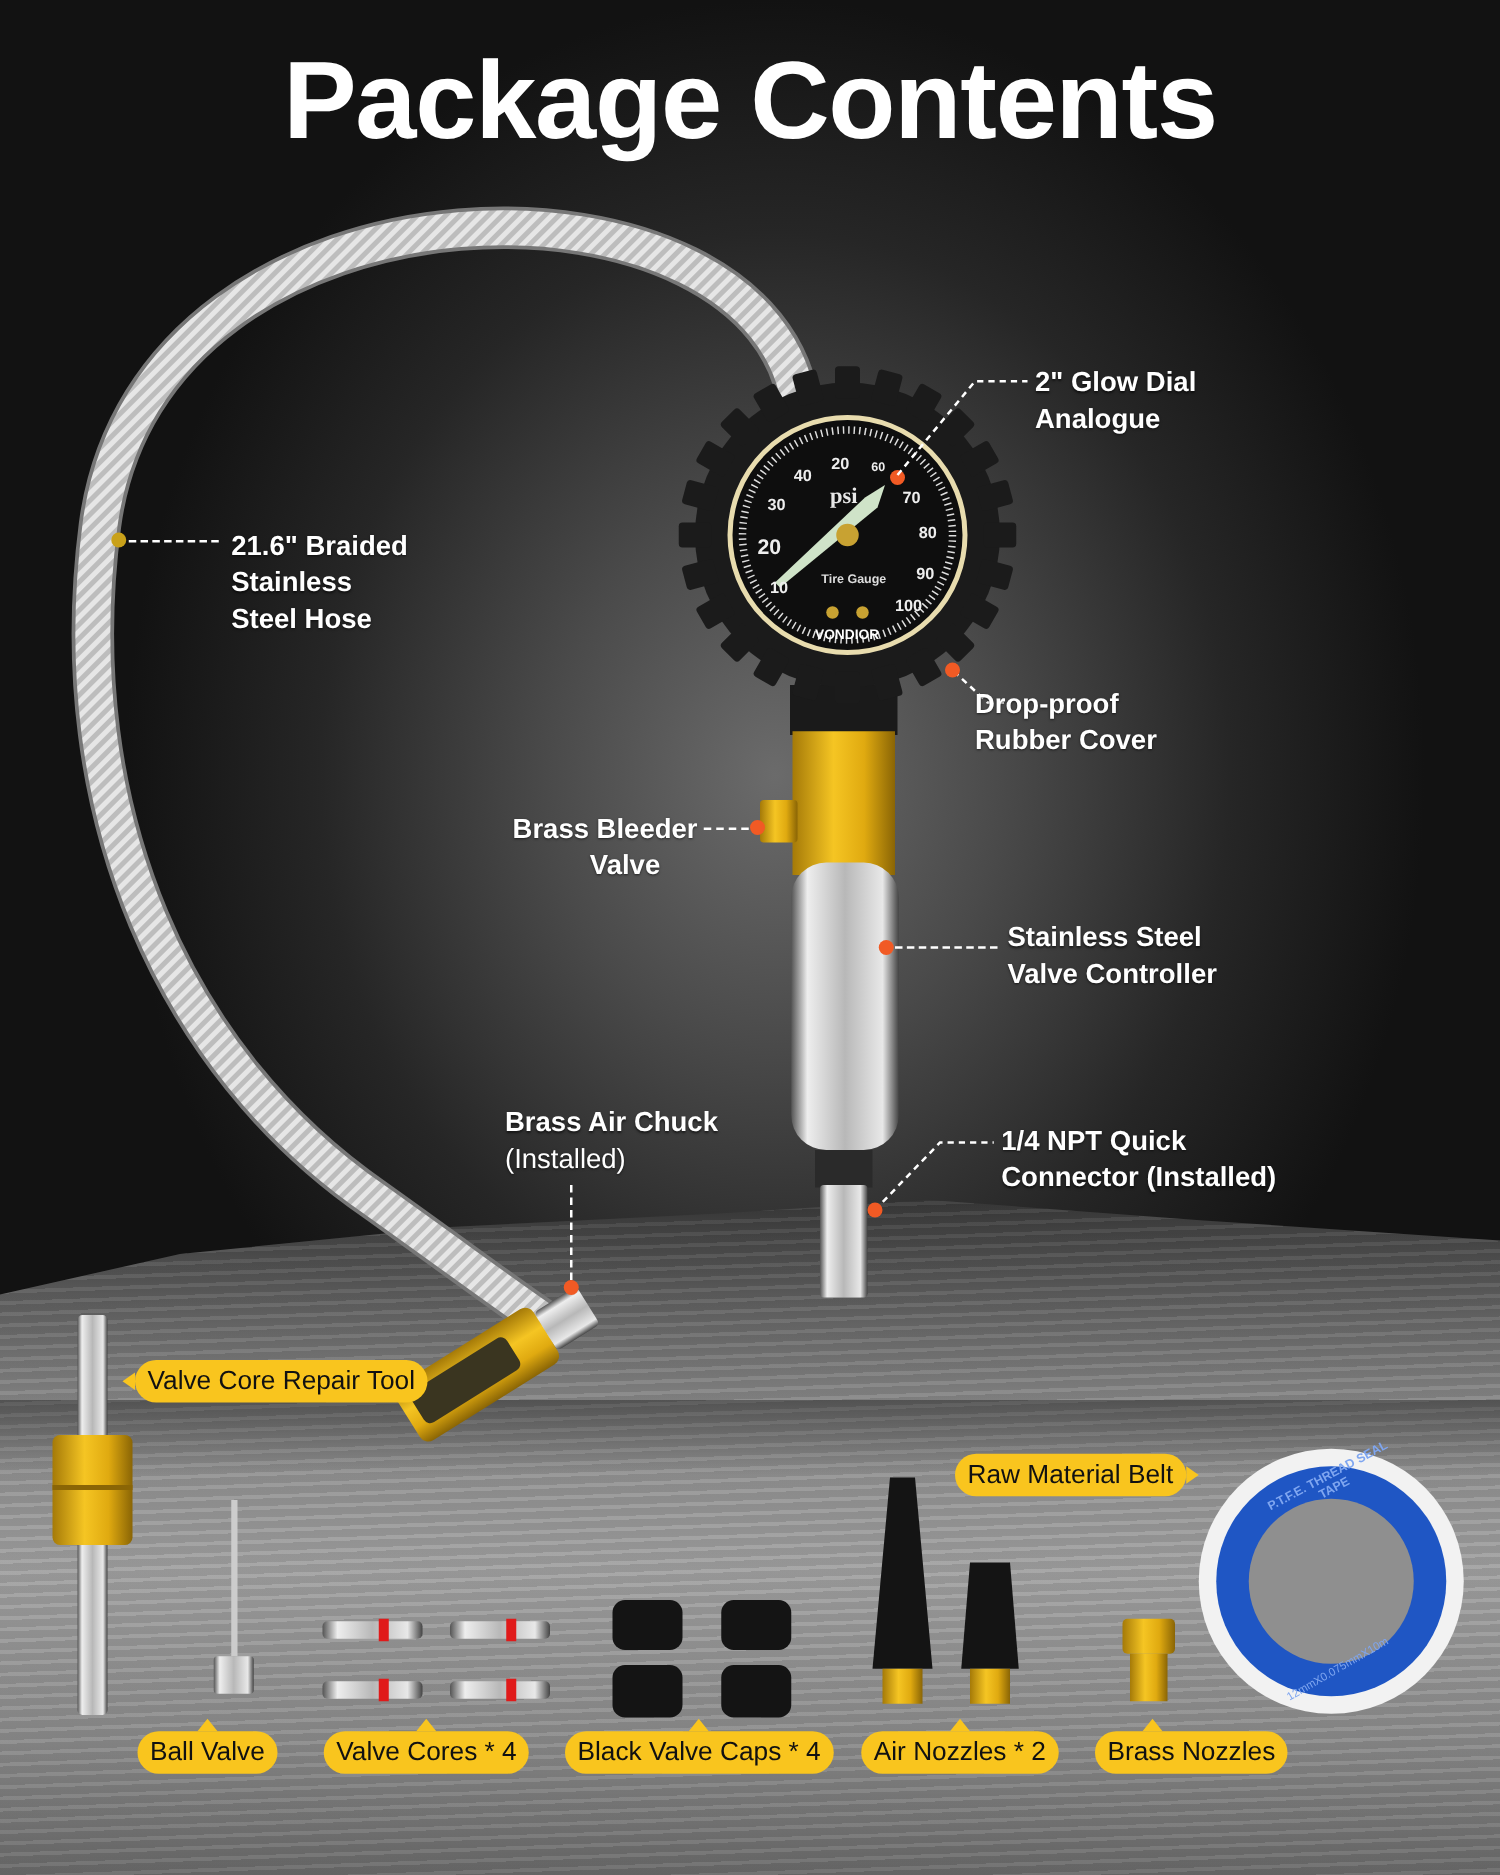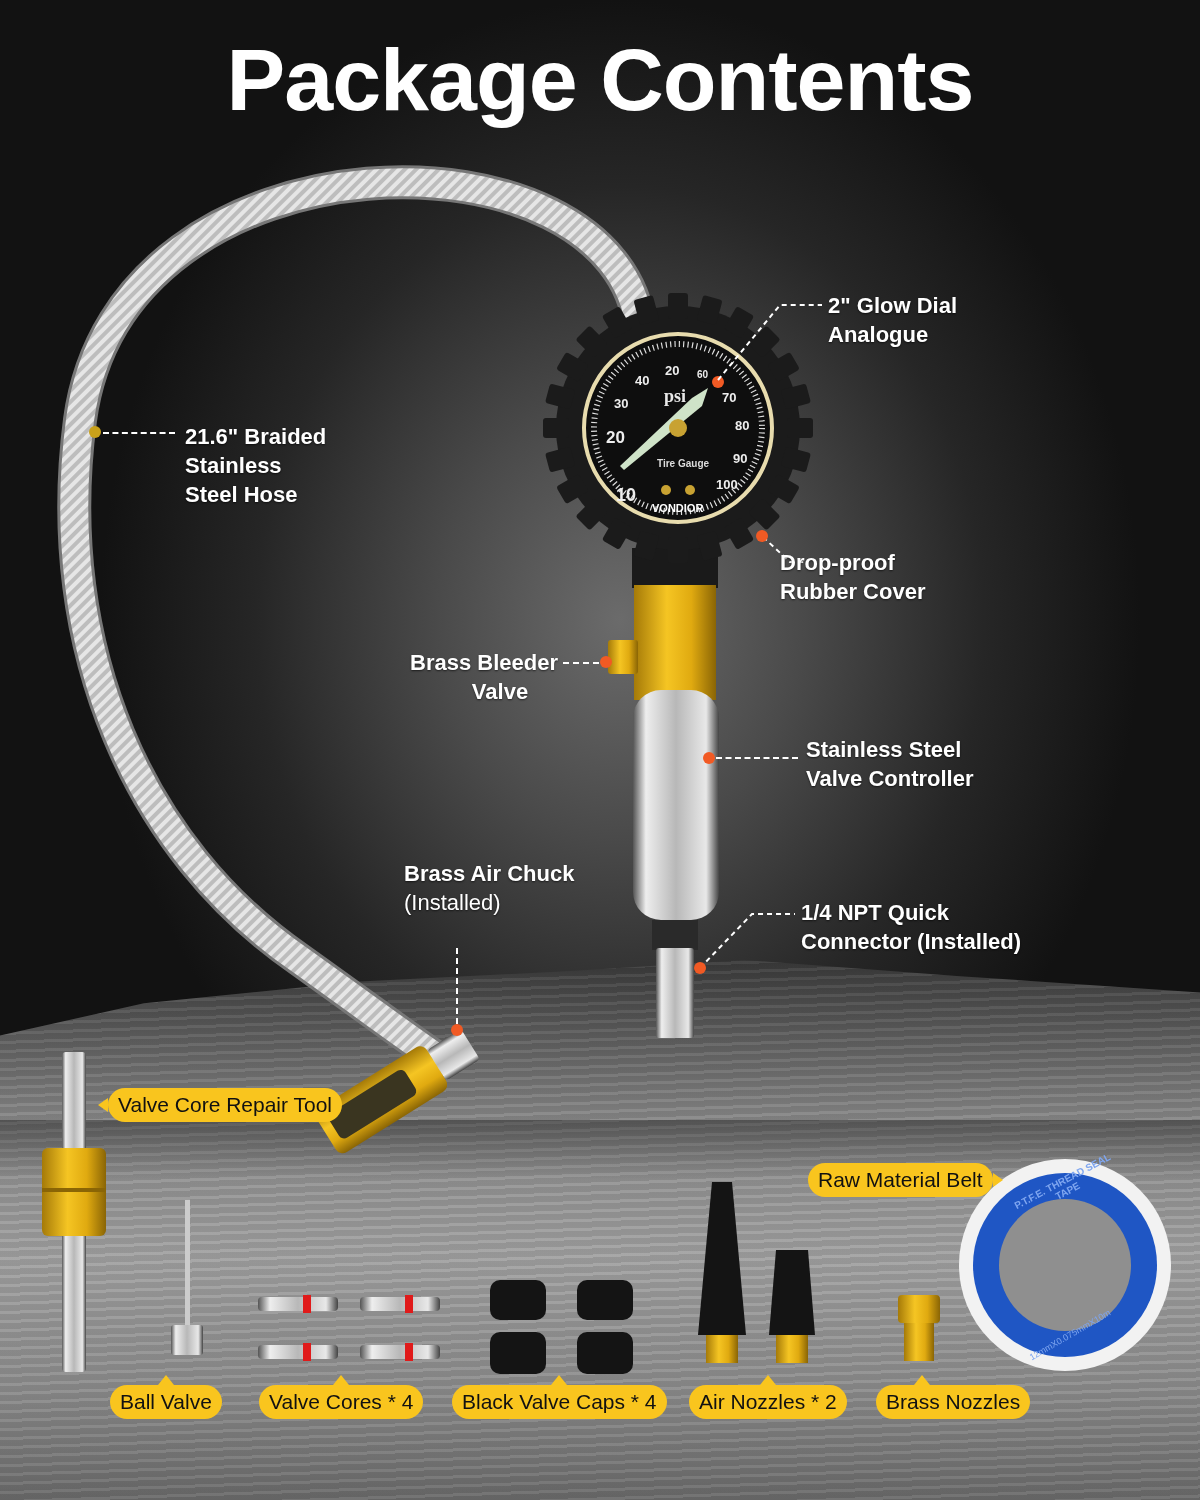--- a/index.html
+++ b/index.html
@@ -161,21 +161,21 @@
 
     <g transform="translate(1065 1265)">
       <circle r="106" fill="#f2f2f2"></circle>
       <circle r="92" fill="#1f56c4"></circle>
       <circle r="66" fill="#8f8f8f"></circle>
     </g>
   </svg>
 
   <div style="position:absolute; left:664px; top:386px; color:#e8e8e8; font-size:18px; font-family:'Liberation Serif',serif; font-weight:bold;">psi</div>
   <div style="position:absolute; left:657px; top:458px; color:#ddd; font-size:10px; font-weight:bold;">Tire Gauge</div>
-  <div style="position:absolute; left:616px; top:462px; color:#eee; font-size:18px; font-weight:bold;margin-top:23px;">10</div>
+  <div style="position:absolute; left:616px; top:462px; color:#eee; font-size:13px; font-weight:bold;">10</div>
   <div style="position:absolute; left:606px; top:428px; color:#eee; font-size:17px; font-weight:bold;">20</div>
   <div style="position:absolute; left:614px; top:396px; color:#eee; font-size:13px; font-weight:bold;">30</div>
   <div style="position:absolute; left:635px; top:373px; color:#eee; font-size:13px; font-weight:bold;">40</div>
   <div style="position:absolute; left:665px; top:363px; color:#eee; font-size:13px; font-weight:bold;">20</div>
   <div style="position:absolute; left:697px; top:369px; color:#eee; font-size:10px; font-weight:bold;">60</div>
   <div style="position:absolute; left:722px; top:390px; color:#eee; font-size:13px; font-weight:bold;">70</div>
   <div style="position:absolute; left:735px; top:418px; color:#eee; font-size:13px; font-weight:bold;">80</div>
   <div style="position:absolute; left:733px; top:451px; color:#eee; font-size:13px; font-weight:bold;">90</div>
   <div style="position:absolute; left:716px; top:477px; color:#eee; font-size:13px; font-weight:bold;">100</div>
   <div style="position:absolute; left:652px; top:502px; color:#fff; font-size:11px; font-weight:bold;">VONDIOR</div>
@@ -217,38 +217,38 @@
     <div style="padding-right:0; margin-right:-30px; text-align:center; width:180px;">Valve</div>
   </div>
 
   <div class="dot" style="left:703px; top:752px;"></div>
   <div class="dash" style="left:716px; top:757px; width:82px;"></div>
   <div class="label" style="left:806px; top:735px;">
     <div>Stainless Steel</div>
     <div>Valve Controller</div>
   </div>
 
-  <div class="label" style="left:404px; top:859px;">
+  <div class="label" style="left:404px; top:883px;">
     <div>Brass Air Chuck</div>
     <div style="font-weight:normal;">(Installed)</div>
   </div>
   <div class="vdash" style="left:456px; top:948px; height:76px;"></div>
   <div class="dot" style="left:451px; top:1024px;"></div>
 
   <div class="dot" style="left:694px; top:962px;"></div>
   <div class="label" style="left:801px; top:898px;">
     <div>1/4 NPT Quick</div>
     <div>Connector (Installed)</div>
   </div>
 
   <div class="pill" style="left:108px; top:1088px;">
     <span class="tip tip-left"></span>
     <span>Valve Core Repair Tool</span>
   </div>
-  <div class="pill" style="left:808px; top:1163px;text-align:right;">
+  <div class="pill" style="left:764px; top:1163px;text-align:right;">
     <span class="tip tip-right"></span>
     <span>Raw Material Belt</span>
   </div>
   <div class="pill" style="left:110px; top:1385px;">
     <span class="tip tip-up"></span>
     <span>Ball Valve</span>
   </div>
   <div class="pill" style="left:259px; top:1385px;">
     <span class="tip tip-up"></span>
     <span>Valve Cores * 4</span>

